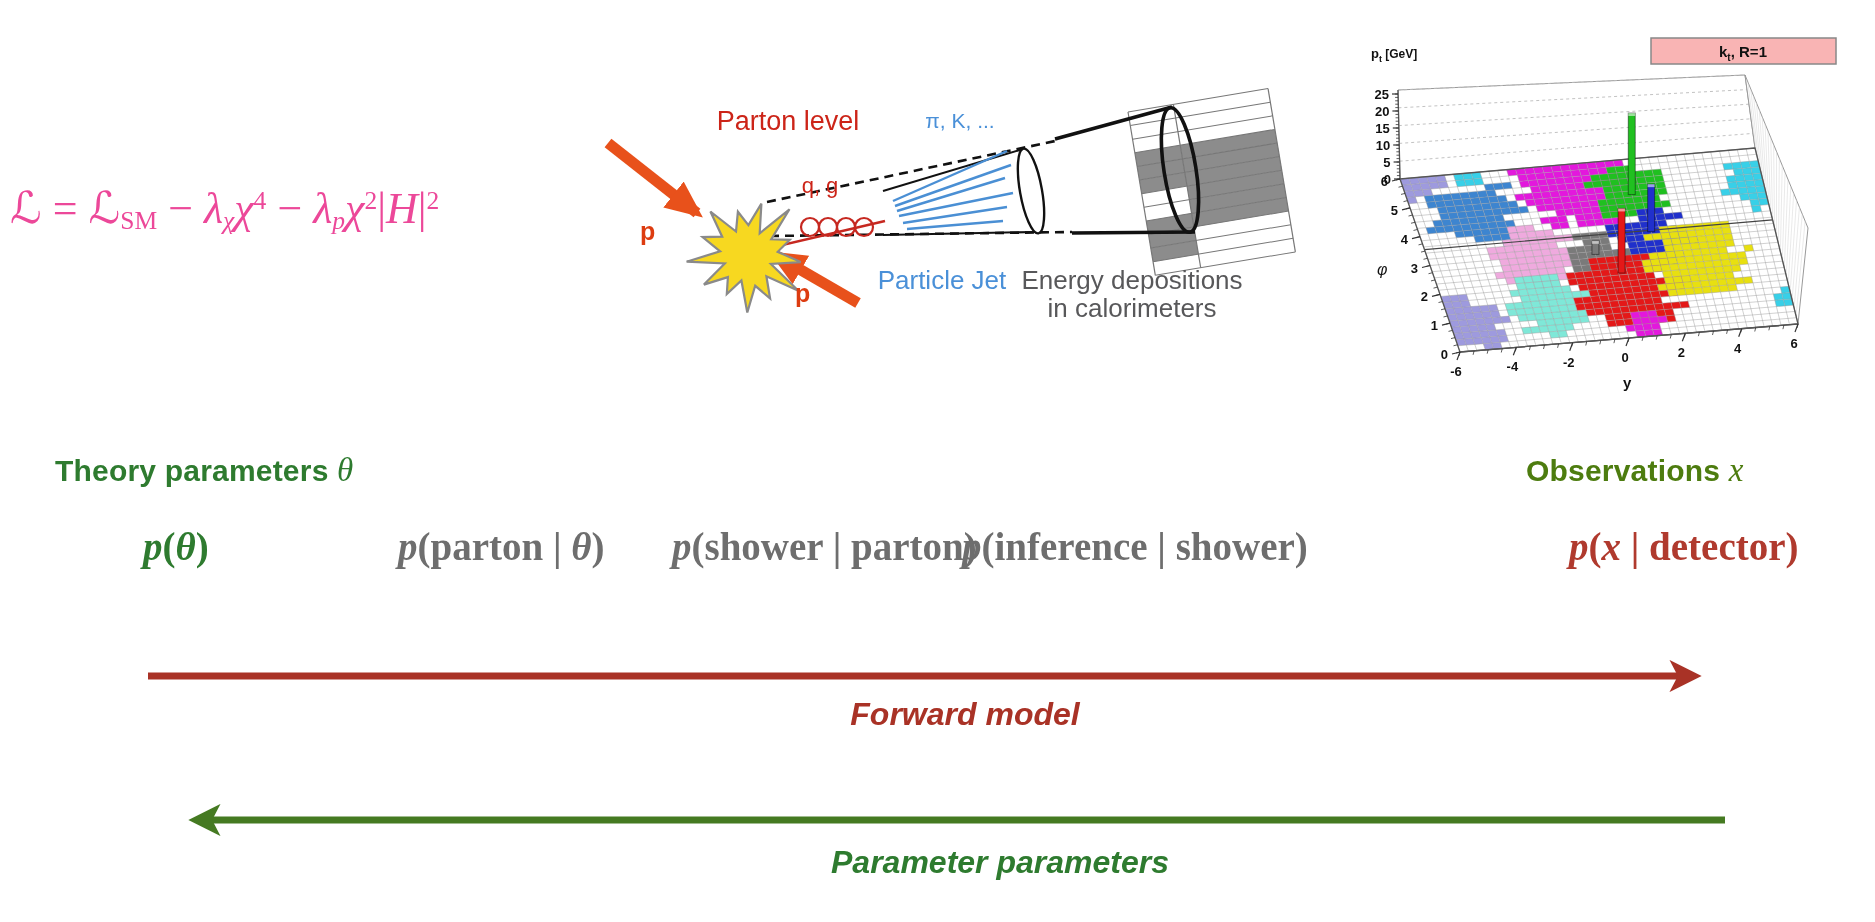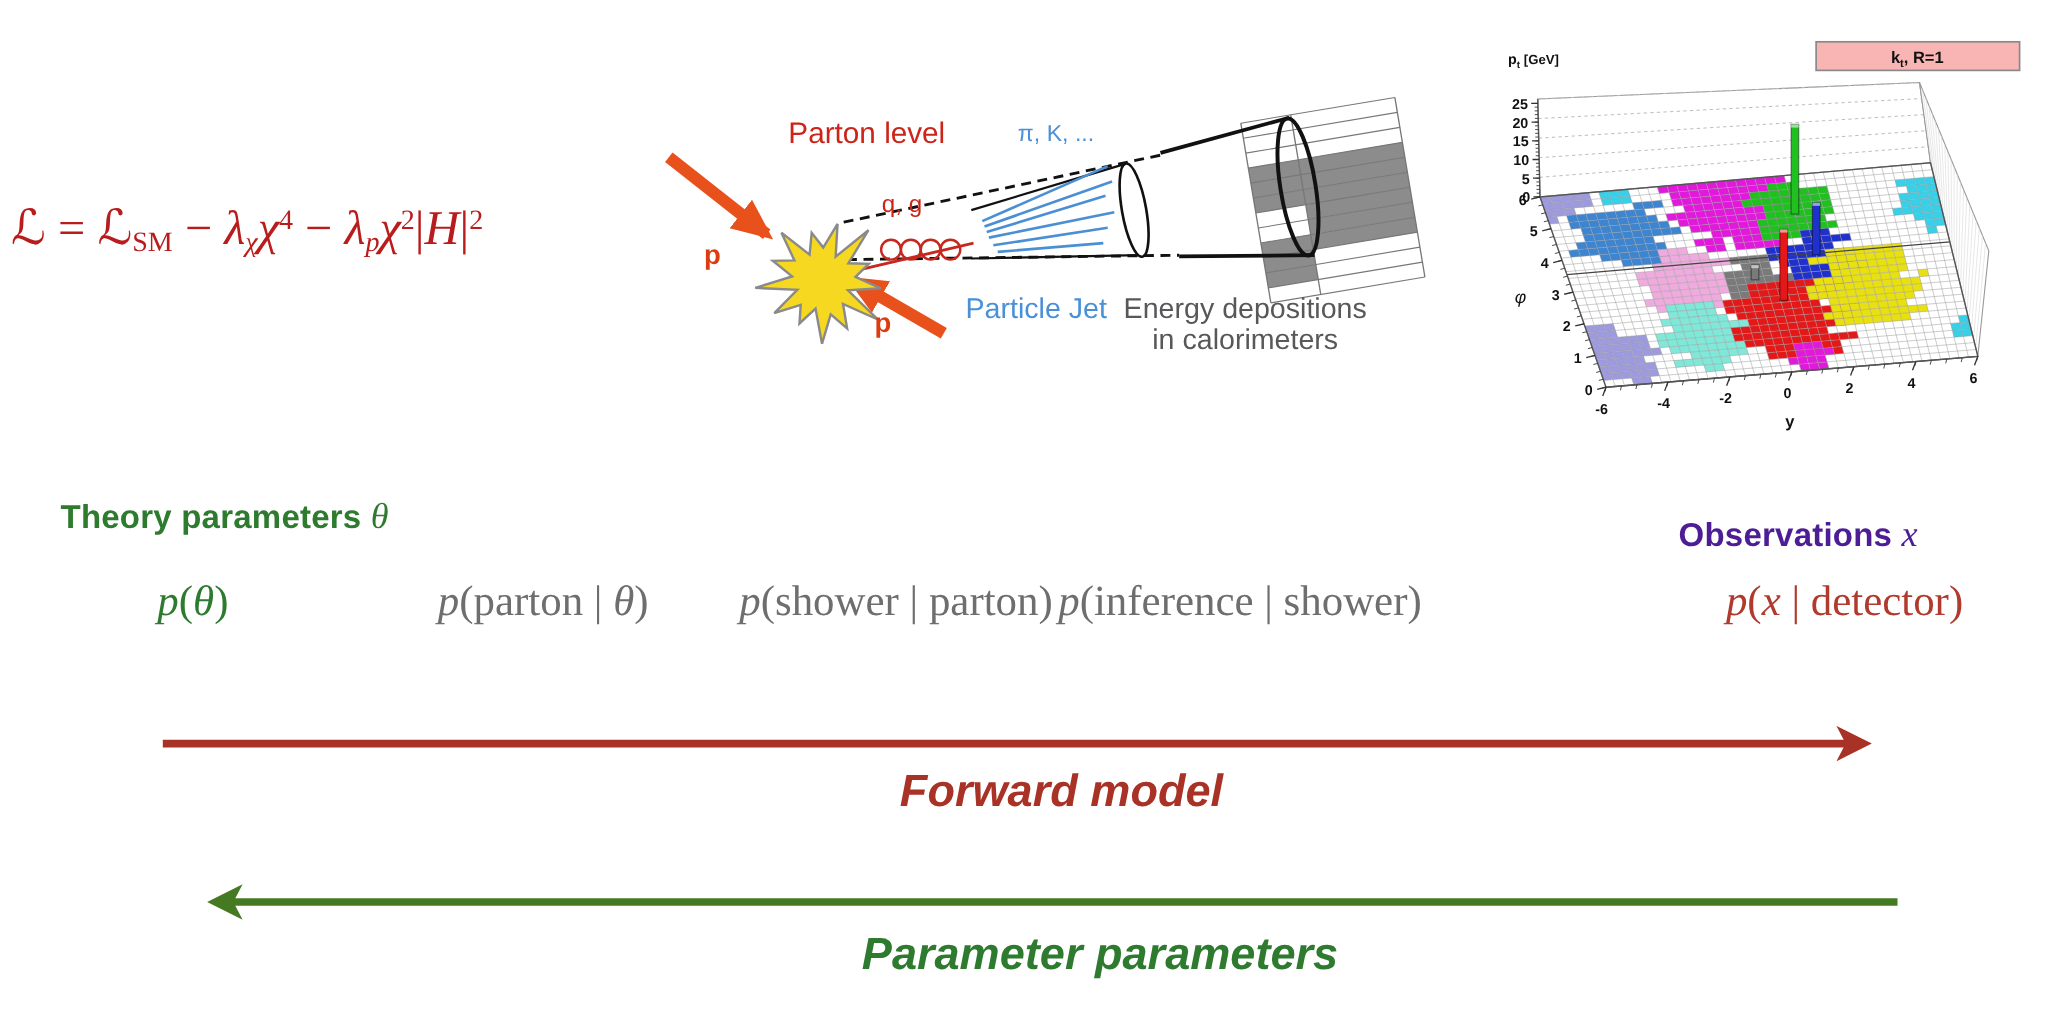--- a/index.html
+++ b/index.html
@@ -2,46 +2,46 @@
 <html><head>
 <meta charset="utf-8">
 <style>
   html,body{margin:0;padding:0;}
   body{position:relative;width:1875px;height:922px;background:#ffffff;overflow:hidden;
        font-family:"Liberation Sans",sans-serif;}
   .abs{position:absolute;}
 
   
   #formula{left:10px;top:182px;font-family:"Liberation Serif","DejaVu Serif",serif;
-           font-size:44px;color:#b91c1c;white-space:nowrap;}
+           font-size:44px;color:#ec4899;white-space:nowrap;}
   #formula .scr{font-family:"DejaVu Sans","DejaVu Serif",serif;font-style:italic;}
   #formula .it{font-style:italic;}
   #formula .sub{font-size:.58em;vertical-align:-0.25em;}
   #formula .sub.it{font-style:italic;}
   #formula .sup{font-size:.58em;vertical-align:0.55em;}
 
   
   .hdr{font-size:30px;font-weight:600;letter-spacing:.2px;white-space:nowrap;text-align:right;}
   #theory-label{left:55px;top:452px;color:#2e7b2f;}
-  #obs-label{left:1526px;top:468px;color:#4c1d95;}
+  #obs-label{left:1526px;top:452px;color:#4d7c0f;}
   .hdr .var{font-family:"Liberation Serif",serif;font-style:italic;font-size:33px;font-weight:500;}
 
   
-  .chain{top:524px;font-family:"Liberation Serif",serif;font-size:39px;color:#6e6e6e;white-space:nowrap;}
+  .chain{top:524px;font-family:"Liberation Serif",serif;font-size:39px;color:#6e6e6e;white-space:nowrap;font-weight:bold;}
   .chain .p, .chain .iv{font-style:italic;}
   #chain-prior{left:143px;color:#2e7b2f;}
   #chain-parton{left:398px;}
   #chain-shower{left:672px;text-align:center;}
   #chain-detector{left:962px;}
   #chain-observed{left:1569px;color:#b03a2e;}
 
   
   #fwd-arrow{left:140px;top:658px;}
   #inf-arrow{left:140px;top:802px;}
-  .flow-label{font-size:41px;font-style:italic;font-weight:600;text-align:center;white-space:nowrap;}
+  .flow-label{font-size:32px;font-style:italic;font-weight:600;text-align:center;white-space:nowrap;}
   #forward-label{left:690px;width:550px;top:696px;color:#a93226;}
   #inference-label{left:720px;width:560px;top:844px;color:#2e7b2f;}
 
   
   #coll-svg{left:555px;top:75px;}
   #jet-svg{left:1363px;top:28px;}
   svg text{font-family:"Liberation Sans",sans-serif;}
 </style>
 </head>
 <body>

